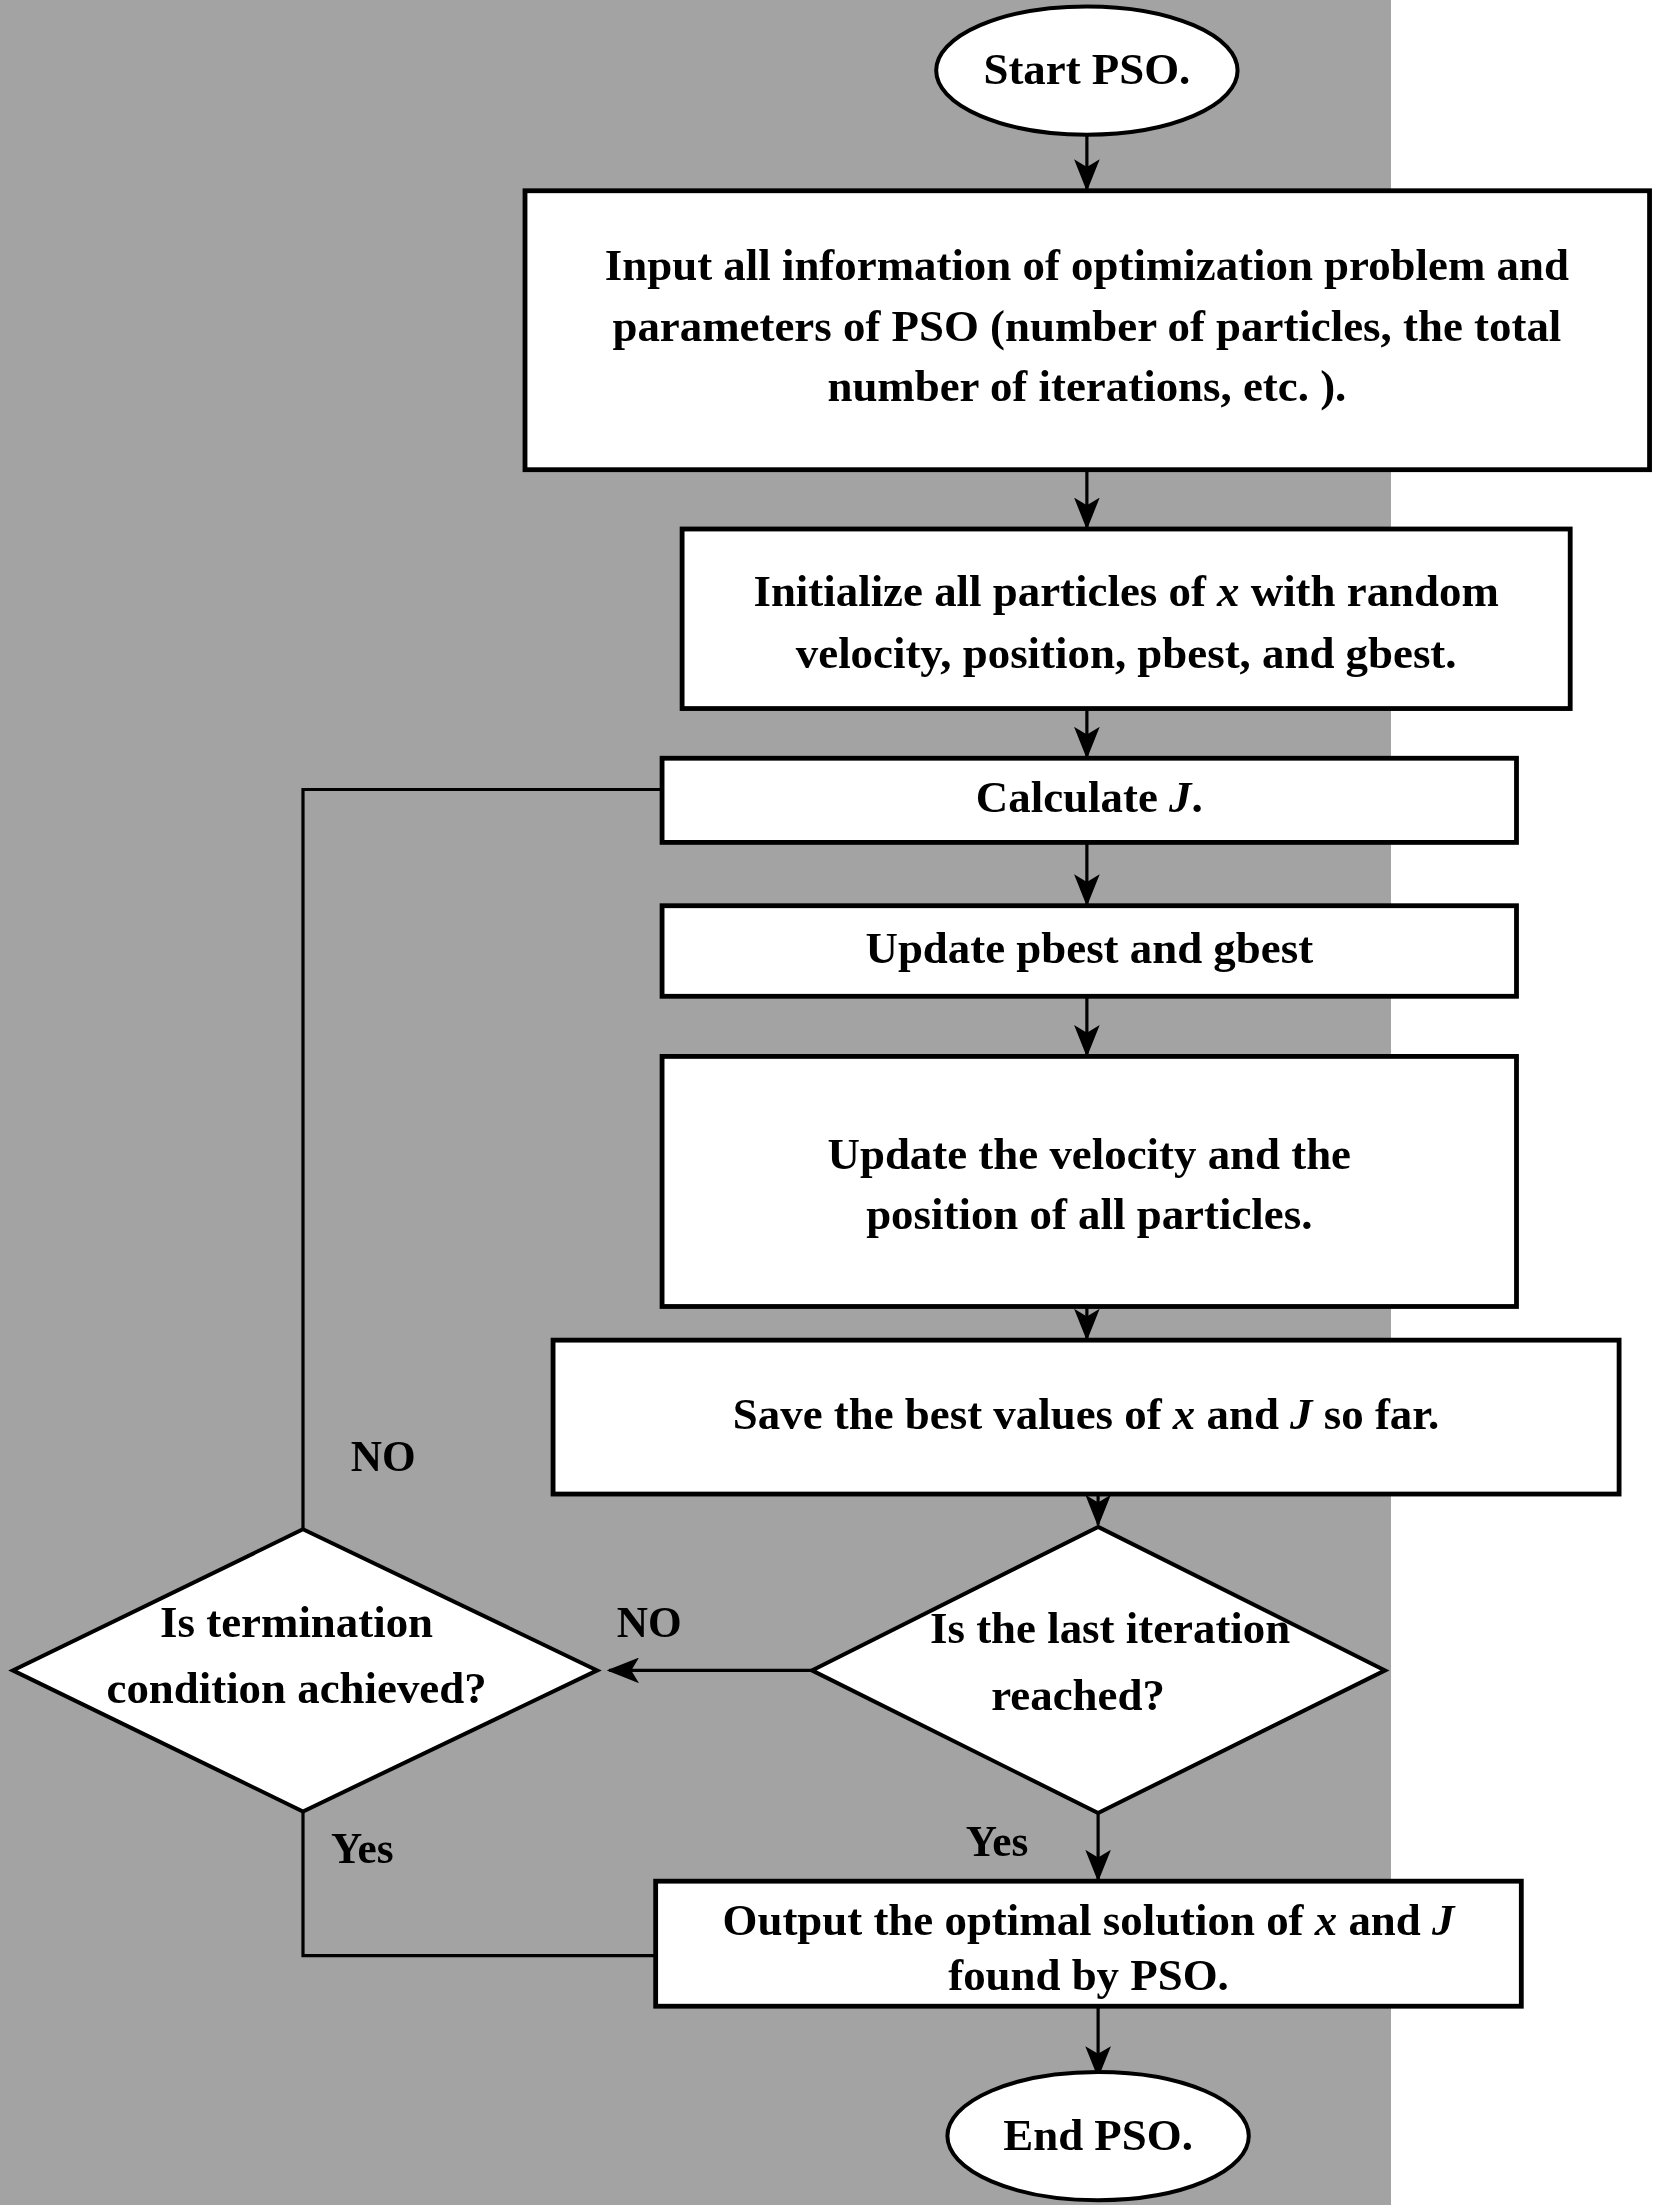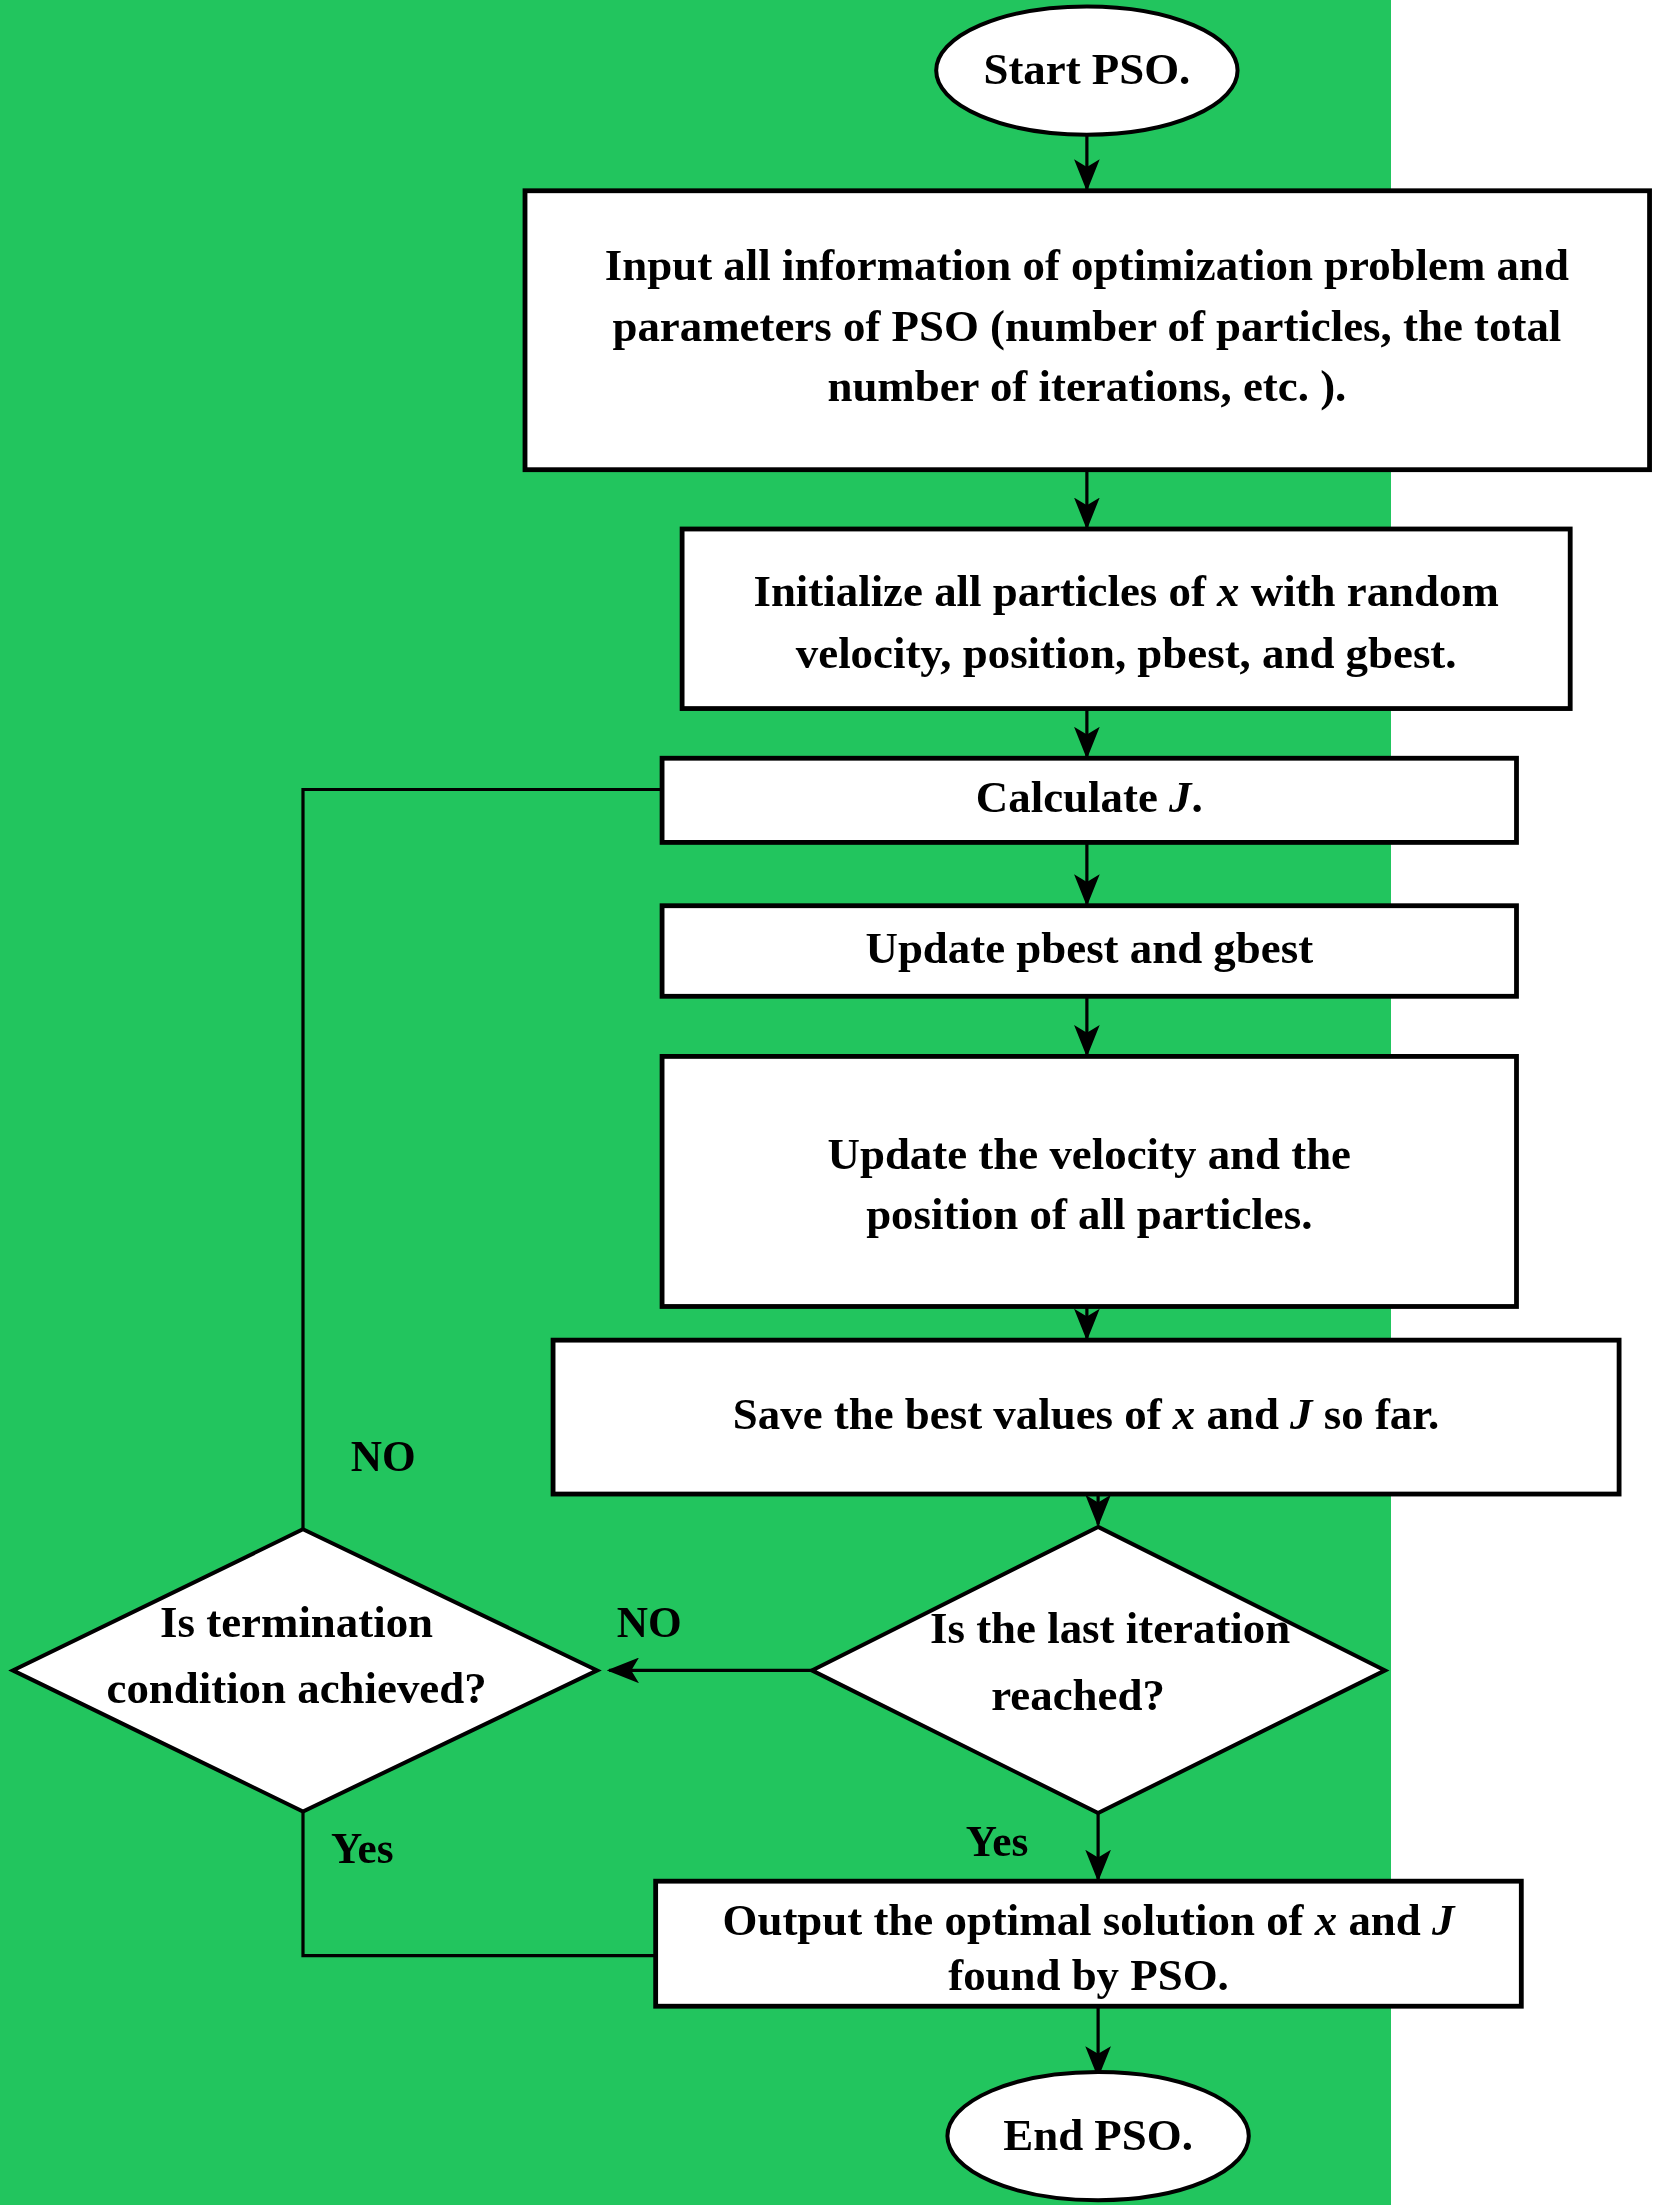--- a/index.html
+++ b/index.html
@@ -10,21 +10,21 @@
   body {
     width: 1668px;
     height: 2205px;
     font-family: "Liberation Serif", "DejaVu Serif", serif;
     overflow: hidden;
   }
   #flowchart-root {
     position: relative;
     width: 1391px;
     height: 2205px;
-    background: #22c55e;
+    background: #a3a3a3;
   }
   svg#flow-svg {
     position: absolute;
     top: 0;
     left: 0;
     width: 1668px;
     height: 2205px;
     display: block;
   }
   .shape-fill  { fill: #ffffff; }

